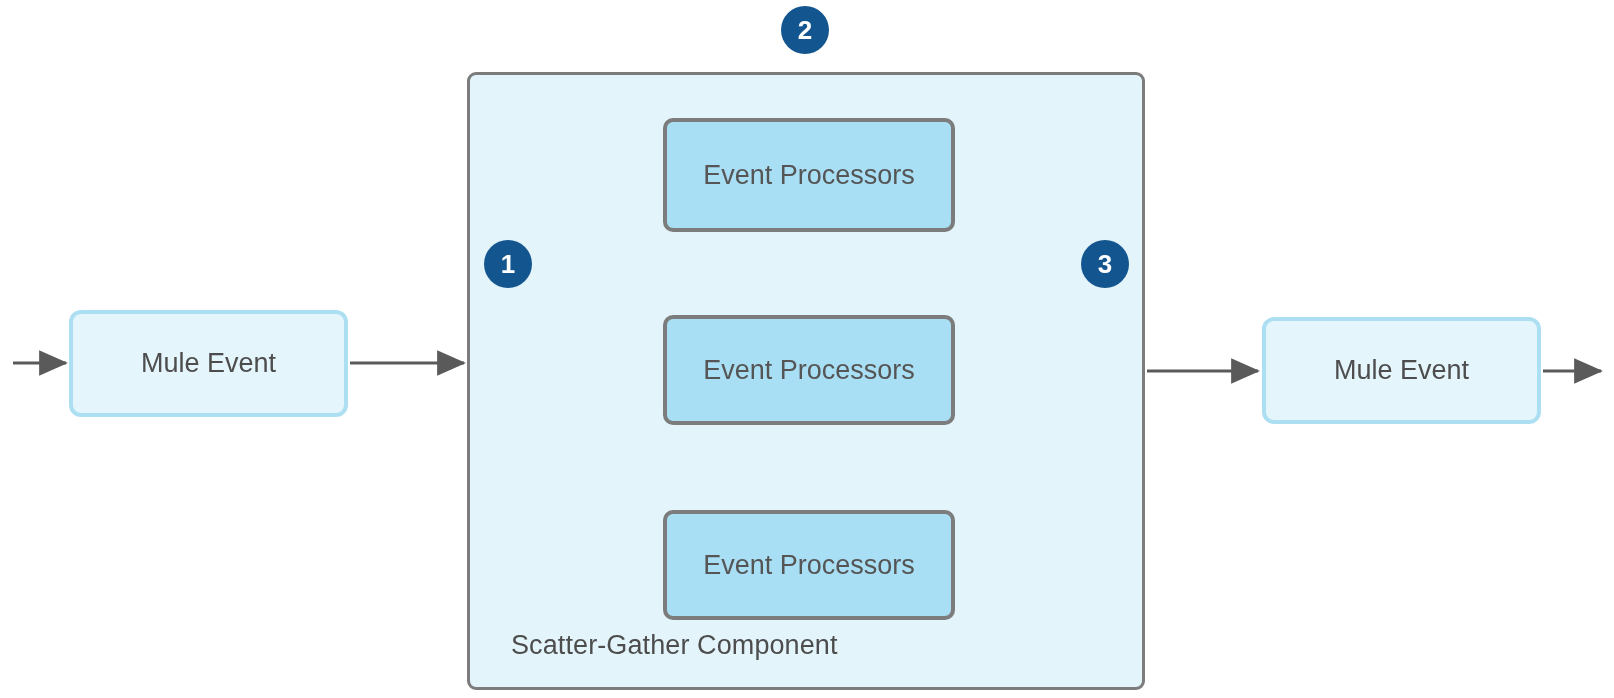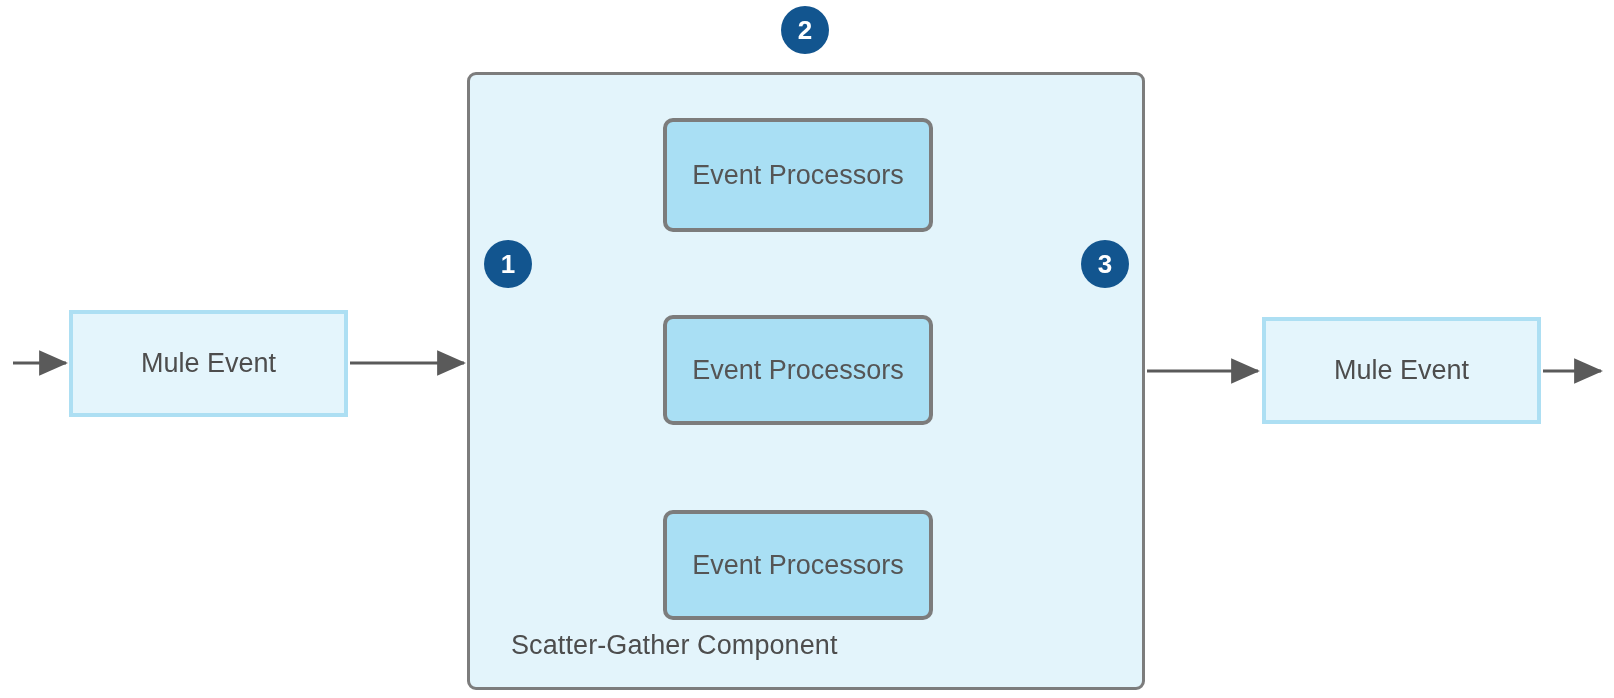--- a/index.html
+++ b/index.html
@@ -47,21 +47,21 @@
     color: #4d4d4d;
     letter-spacing: 0.1px;
     white-space: nowrap;
   }
 
   
   .mule-event {
     position: absolute;
     background: #e4f5fc;
     border: 4px solid #addff3;
-    border-radius: 0;
+    border-radius: 12px;
     box-sizing: border-box;
     display: flex;
     align-items: center;
     justify-content: center;
     font-size: 27px;
     color: #4d4d4d;
   }
   #mule-event-in  { left: 69px;   top: 310px; width: 279px; height: 107px; }
   #mule-event-out { left: 1262px; top: 317px; width: 279px; height: 107px; }
 
@@ -71,21 +71,21 @@
     background: #a9dff4;
     border: 4px solid #7c7c7c;
     border-radius: 10px;
     box-sizing: border-box;
     display: flex;
     align-items: center;
     justify-content: center;
     font-size: 27px;
     color: #555555;
     left: 663px;
-    width: 270px;
+    width: 292px;
   }
   #event-processor-1 { top: 118px; height: 114px; }
   #event-processor-2 { top: 315px; height: 110px; }
   #event-processor-3 { top: 510px; height: 110px; }
 
   
   .step-badge {
     position: absolute;
     width: 48px;
     height: 48px;

